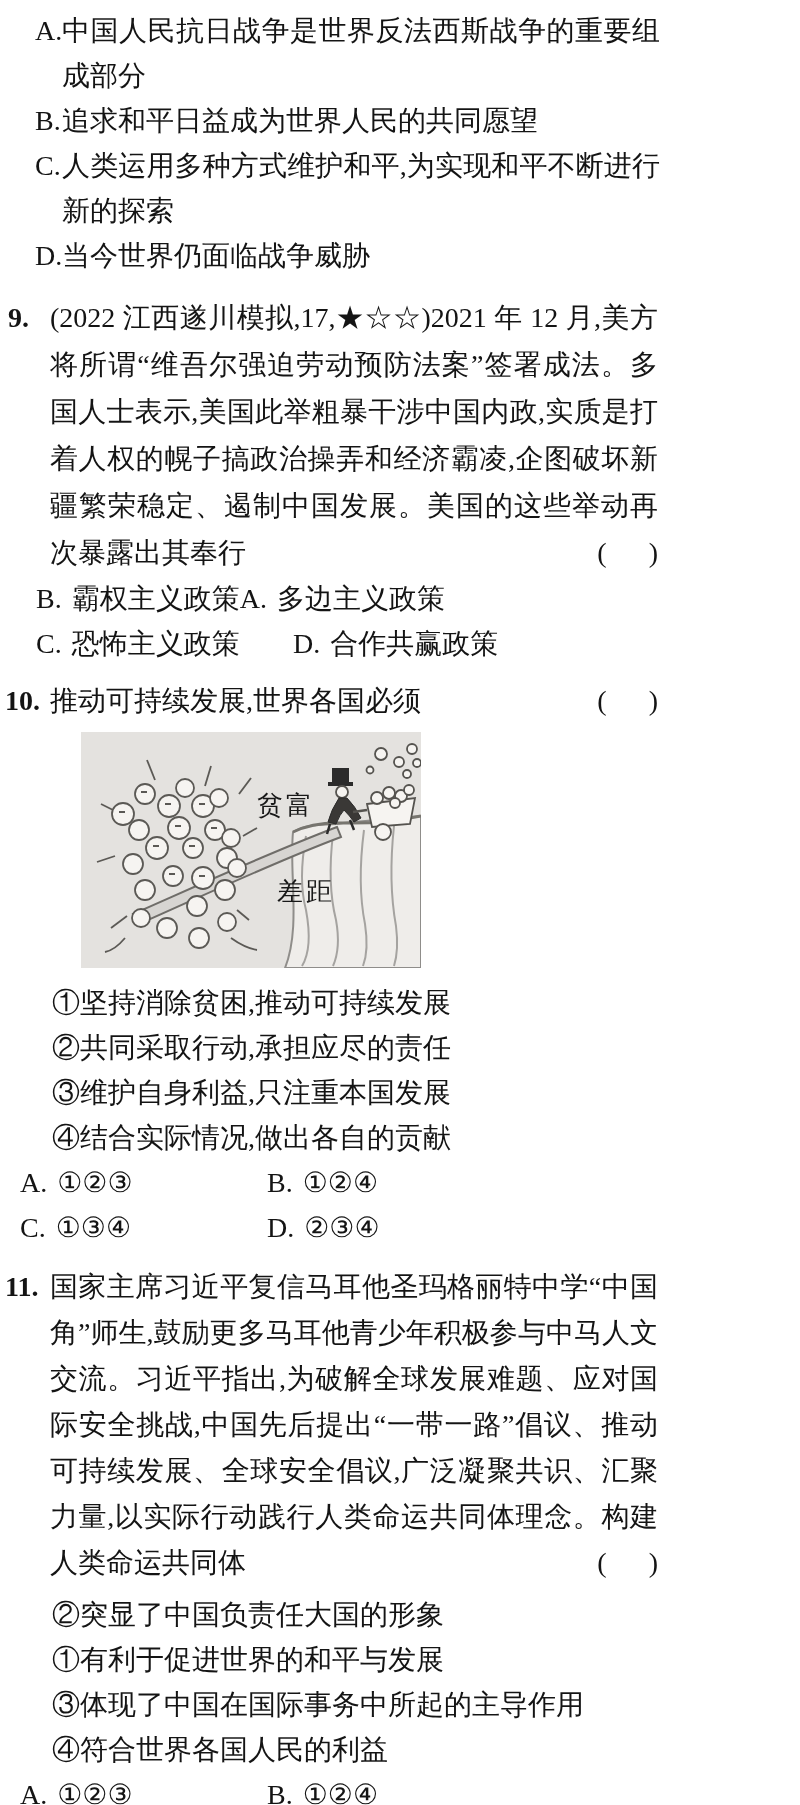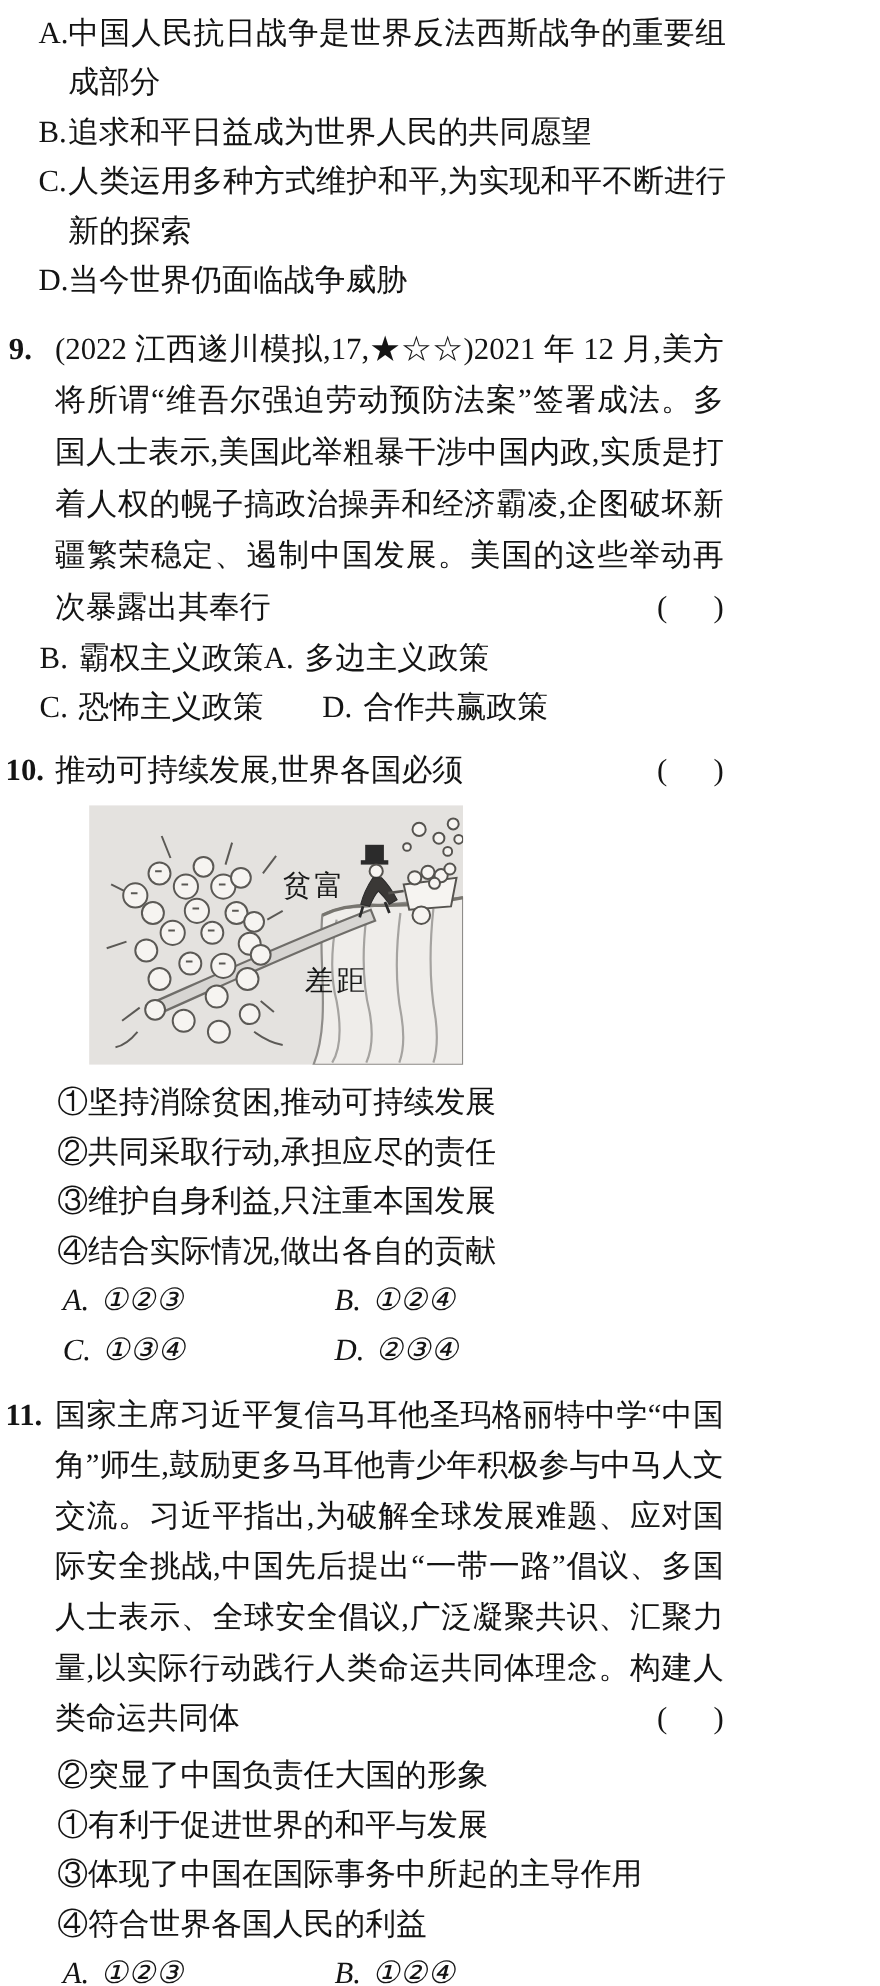--- a/index.html
+++ b/index.html
@@ -27,21 +27,21 @@
   .qnum-wide { position:absolute; left:5px; top:0; font-weight:bold; }
   .bracket-abs { position:absolute; right:142px; bottom:0; white-space:pre; }
   .qline { position:relative; padding-left:50px; padding-right:106px; line-height:46px; }
   
   .opts2 { }
   .opts2 .orow { display:flex; line-height:45px; }
   .opts2 .cell { position:relative; }
   .opts2 .cell .opt-label { margin-right:10px; }
   .q9opts { padding-left:36px; }
   .q9opts .cell1 { width:257px; }
-  .stdopts { padding-left:57px;font-style:italic; }
+  .stdopts { padding-left:20px; }
   .stdopts .cell1 { width:247px; }
   
   .stmts { padding-left:52px; }
   .stmts .stmt { line-height:45px; }
   
   .cartoon-wrap { margin-left:81px; margin-top:8px; width:340px; height:236px; }
   
   .footer {
     position:absolute; left:35px; top:1742px; width:740px;
     display:flex; align-items:center;
@@ -230,21 +230,21 @@
         <div class="cell">
           <span class="opt-label">D.</span><span>②③④</span>
         </div>
       </div>
     </div>
   </section>
 
   <section class="qblock" id="q11">
     <p class="qpara" style="line-height:46px">
       <span class="qnum-wide">11.</span>
-      <span>国家主席习近平复信马耳他圣玛格丽特中学“中国角”师生,鼓励更多马耳他青少年积极参与中马人文交流。习近平指出,为破解全球发展难题、应对国际安全挑战,中国先后提出“一带一路”倡议、多国人士表示、全球安全倡议,广泛凝聚共识、汇聚力量,以实际行动践行人类命运共同体理念。构建人类命运共同体</span>
+      <span>国家主席习近平复信马耳他圣玛格丽特中学“中国角”师生,鼓励更多马耳他青少年积极参与中马人文交流。习近平指出,为破解全球发展难题、应对国际安全挑战,中国先后提出“一带一路”倡议、推动可持续发展、全球安全倡议,广泛凝聚共识、汇聚力量,以实际行动践行人类命运共同体理念。构建人类命运共同体</span>
       <span class="bracket-abs">(      )</span>
     </p>
 
     <div class="stmts" id="q11-stmts">
       <div class="stmt">②突显了中国负责任大国的形象</div>
       <div class="stmt">①有利于促进世界的和平与发展</div>
       <div class="stmt">③体现了中国在国际事务中所起的主导作用</div>
       <div class="stmt">④符合世界各国人民的利益</div>
     </div>
 

